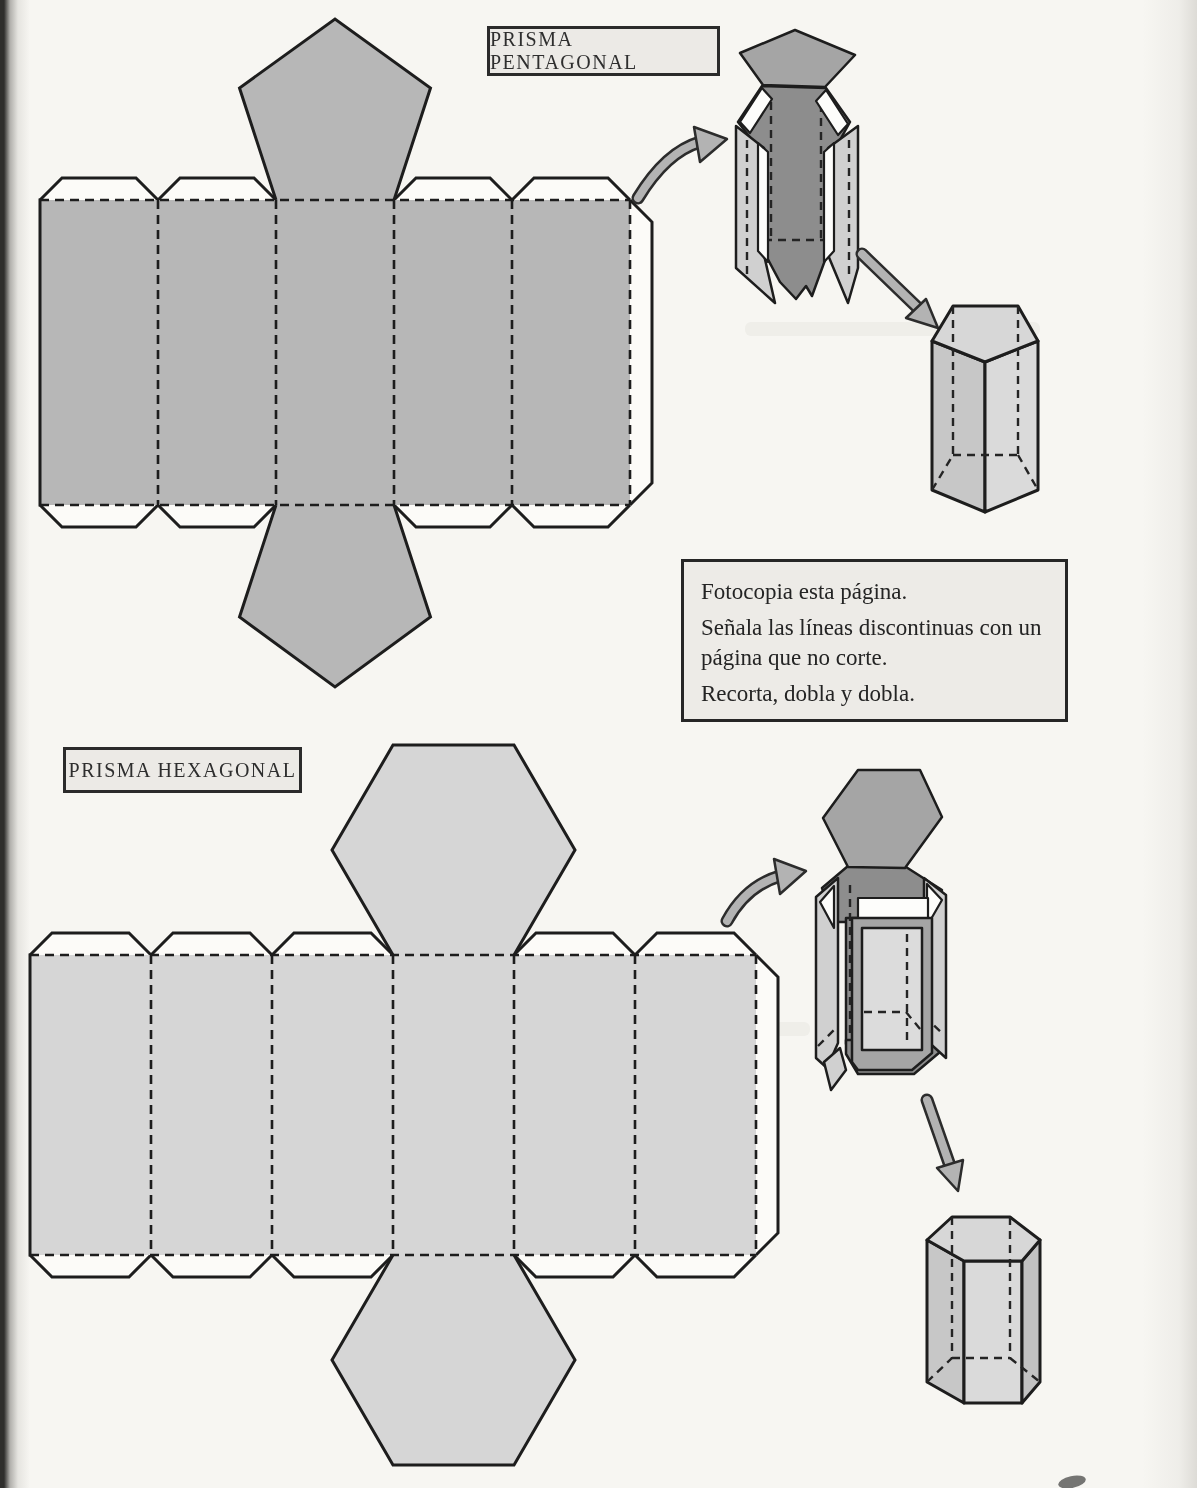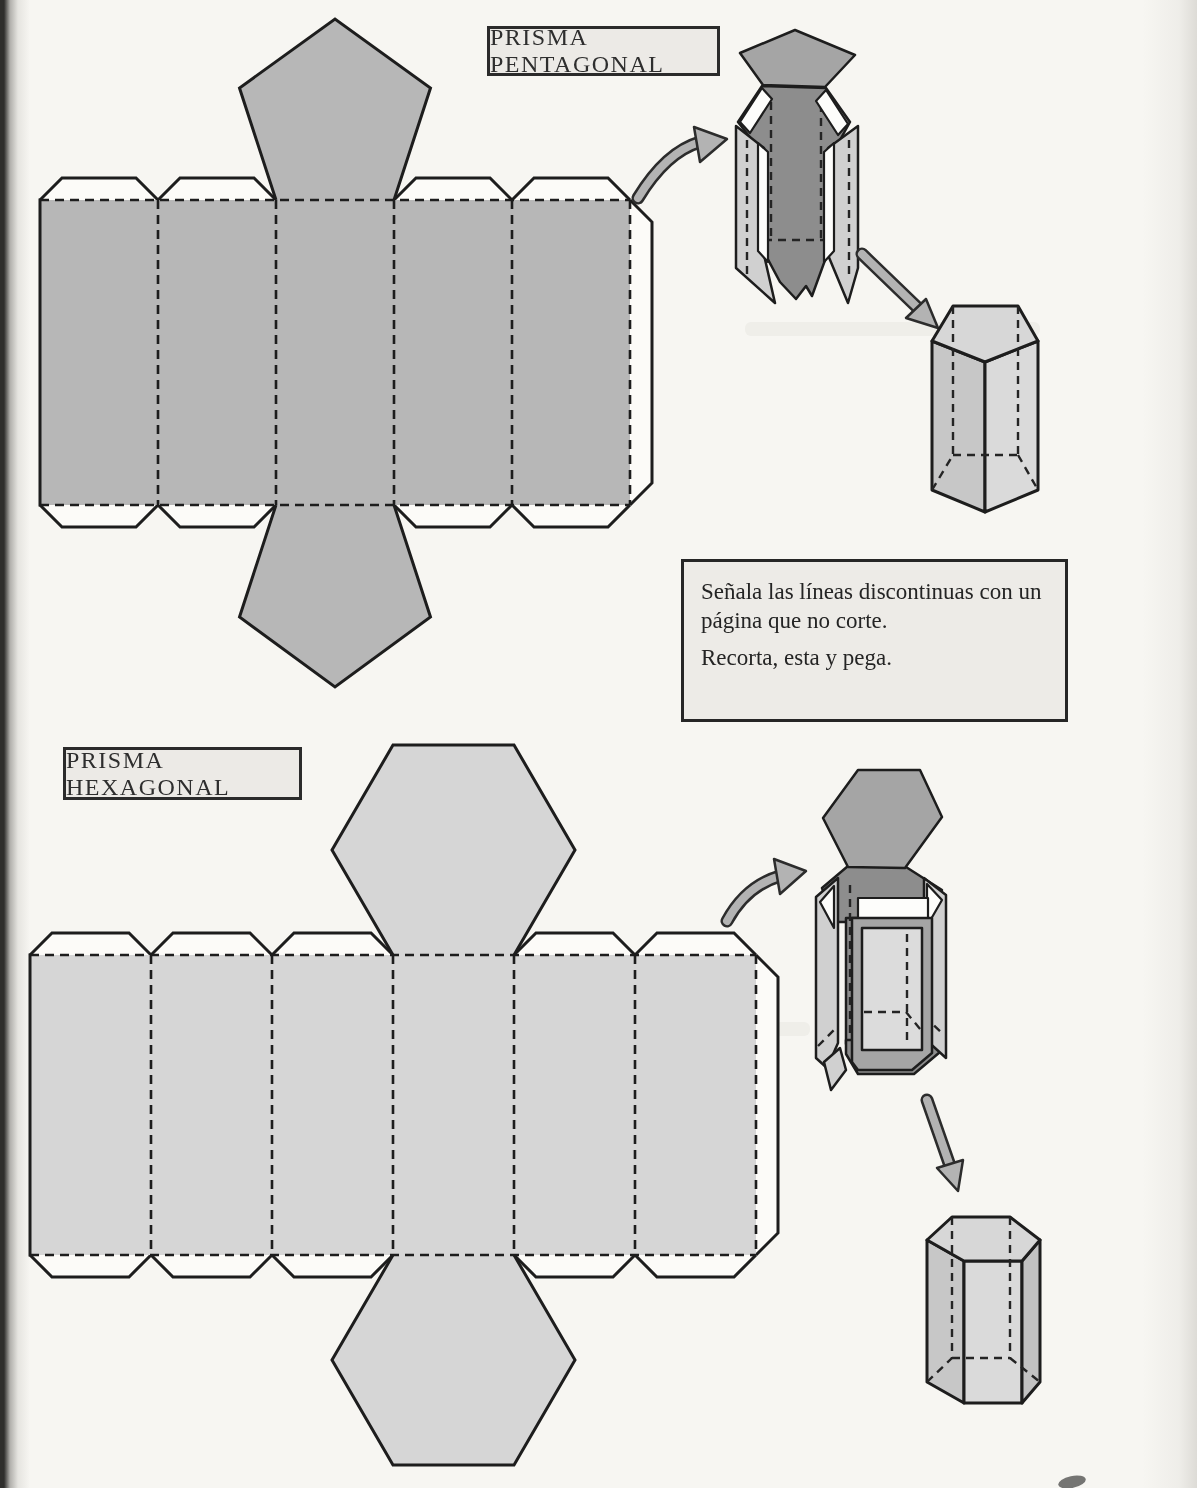--- a/index.html
+++ b/index.html
@@ -21,24 +21,24 @@
   .scan-right-band{
     position:absolute;right:0;top:0;width:55px;height:100%;
     background:linear-gradient(270deg,rgba(173,170,163,.35) 0px,rgba(190,188,181,.15) 18px,rgba(190,188,181,0) 55px);
     pointer-events:none;
   }
   svg.art{position:absolute;left:0;top:0;}
 
   .label-box{
     position:absolute;box-sizing:border-box;border:3px solid #2b2b2b;background:var(--label-bg);
     display:flex;align-items:center;justify-content:center;
-    font-size:24px;letter-spacing:1.5px;color:#2e2e2e;
+    font-size:20px;letter-spacing:1.5px;color:#2e2e2e;
   }
   #label-pent{left:487px;top:26px;width:233px;height:50px;}
-  #label-hex{left:63px;top:747px;width:239px;height:53px;}
+  #label-hex{left:63px;top:747px;width:239px;height:46px;}
 
   .instruction-box{
     position:absolute;left:681px;top:559px;width:387px;height:163px;box-sizing:border-box;
     border:3px solid #262626;background:var(--box-bg);padding:8px 16px 8px 17px;
     font-size:23px;color:var(--text);
   }
   .instruction-box p{margin:7px 0;line-height:1.28;}
 
   
   .pfill{fill:var(--net-pent);}
@@ -248,22 +248,23 @@
     </g>
 
     <ellipse cx="1072" cy="1482" rx="14" ry="6" fill="#4a4a48" opacity="0.75" transform="rotate(-12 1072 1482)"></ellipse>
   </svg>
 
   <div class="label-box" id="label-pent">
     <span>PRISMA PENTAGONAL</span>
   </div>
 
   <div class="instruction-box">
+    <p>Fotocopia esta página.</p>
     <p>Señala las líneas discontinuas con un página que no corte.</p>
-    <p>Recorta, esta y pega.</p>
+    <p>Recorta, dobla y dobla.</p>
   </div>
 
   <div class="label-box" id="label-hex">
     <span>PRISMA HEXAGONAL</span>
   </div>
 
   <div class="scan-left-band"></div>
   <div class="scan-right-band"></div>
 </div>
 

